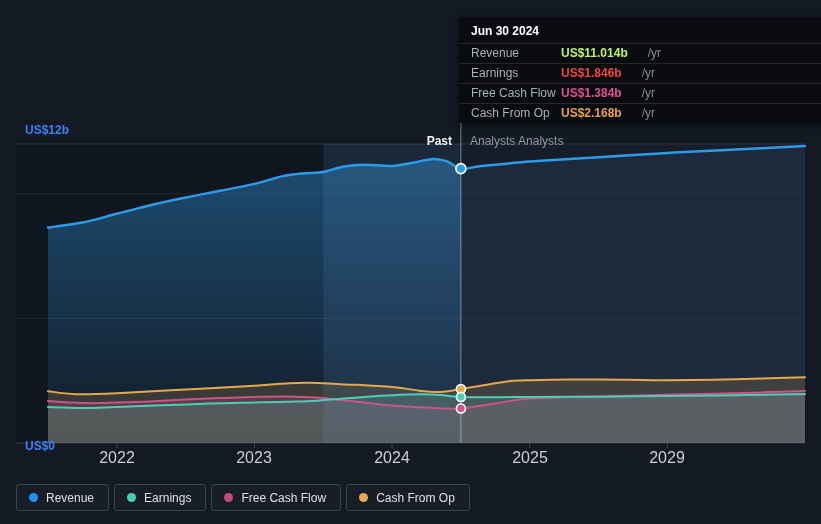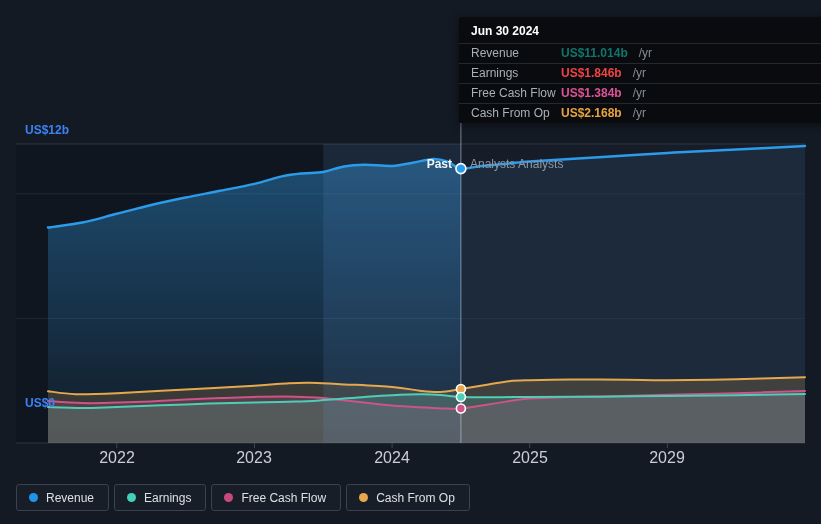--- a/index.html
+++ b/index.html
@@ -1,32 +1,32 @@
 <!DOCTYPE html>
 <html><head>
 <meta charset="utf-8">
 <style>
   html,body{margin:0;padding:0;background:#141a24;}
   .stage{position:relative;width:821px;height:524px;background:#141a24;
          font-family:"Liberation Sans",sans-serif;overflow:hidden;}
   svg{position:absolute;left:0;top:0;}
   .ylabel{position:absolute;left:25px;font-size:12px;font-weight:700;color:#3b82f6;z-index:2;}
   .ylabel.top{top:123px;}
-  .ylabel.bottom{top:396px;}
+  .ylabel.bottom{top:439px;}
   .xlabel{position:absolute;top:449px;transform:translateX(-50%);font-size:16px;color:#c9ced6;z-index:2;}
-  .phase{position:absolute;top:157px;font-size:12px;z-index:3;}
+  .phase{position:absolute;top:134px;font-size:12px;z-index:3;}
   .phase.past{right:369px;color:#f3f5f7;font-weight:700;}
   .phase.forecast{left:470px;color:#8f97a3;}
   .tooltip{position:absolute;left:459px;top:17px;width:376px;background:#090b0e;
            border-radius:2px;z-index:6;box-shadow:0 2px 8px rgba(0,0,0,0.5);}
   .tt-title{color:#ffffff;font-weight:700;font-size:12px;padding:7px 12px 5px;line-height:14px;}
   .tt-row{display:flex;align-items:center;border-top:1px solid #23292f;padding:2px 12px;line-height:15px;font-size:12px;}
   .tt-label{flex:0 0 90px;color:#a9b0b9;}
   .tt-val{font-weight:700;}
-  .tt-suffix{color:#868d97;font-weight:400;margin-left:11px;}
+  .tt-suffix{color:#868d97;font-weight:400;margin-left:20px;}
   .legend{position:absolute;left:16px;top:484px;display:flex;gap:5px;z-index:4;}
   .legend-btn{display:flex;align-items:center;gap:8px;height:27px;padding:0 14px 0 12px;
               border:1px solid #3a4150;border-radius:3px;background:rgba(255,255,255,0.02);
               color:#dbe0e6;font-size:12px;cursor:pointer;box-sizing:border-box;}
   .legend-dot{width:9px;height:9px;border-radius:50%;flex:0 0 9px;}
 </style>
 </head>
 <body>
 
 <div class="stage">
@@ -75,21 +75,21 @@
   <div class="xlabel" style="left:530px">2025</div>
   <div class="xlabel" style="left:667px">2029</div>
 
   <div class="phase past">Past</div>
   <div class="phase forecast">Analysts Analysts</div>
 
   <div class="tooltip">
     <div class="tt-title">Jun 30 2024</div>
     <div class="tt-row">
       <span class="tt-label">Revenue</span>
-      <span class="tt-val" style="color: #0f766e;">US$11.014b</span>
+      <span class="tt-val" style="color: #bef264;">US$11.014b</span>
       <span class="tt-suffix">/yr</span>
     </div>
     <div class="tt-row">
       <span class="tt-label">Earnings</span>
       <span class="tt-val" style="color: #ef4444;">US$1.846b</span>
       <span class="tt-suffix">/yr</span>
     </div>
     <div class="tt-row">
       <span class="tt-label">Free Cash Flow</span>
       <span class="tt-val" style="color: rgb(221, 83, 151);">US$1.384b</span>

